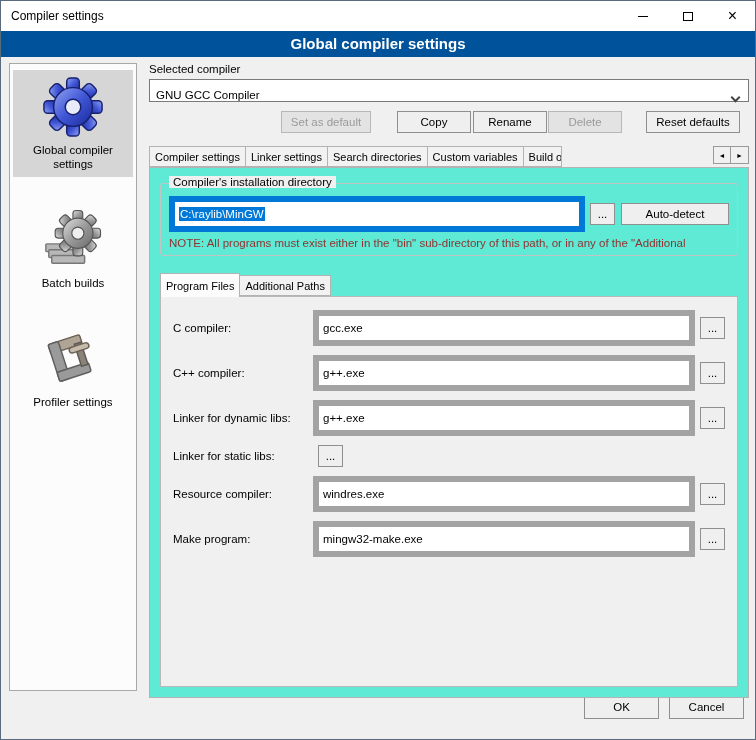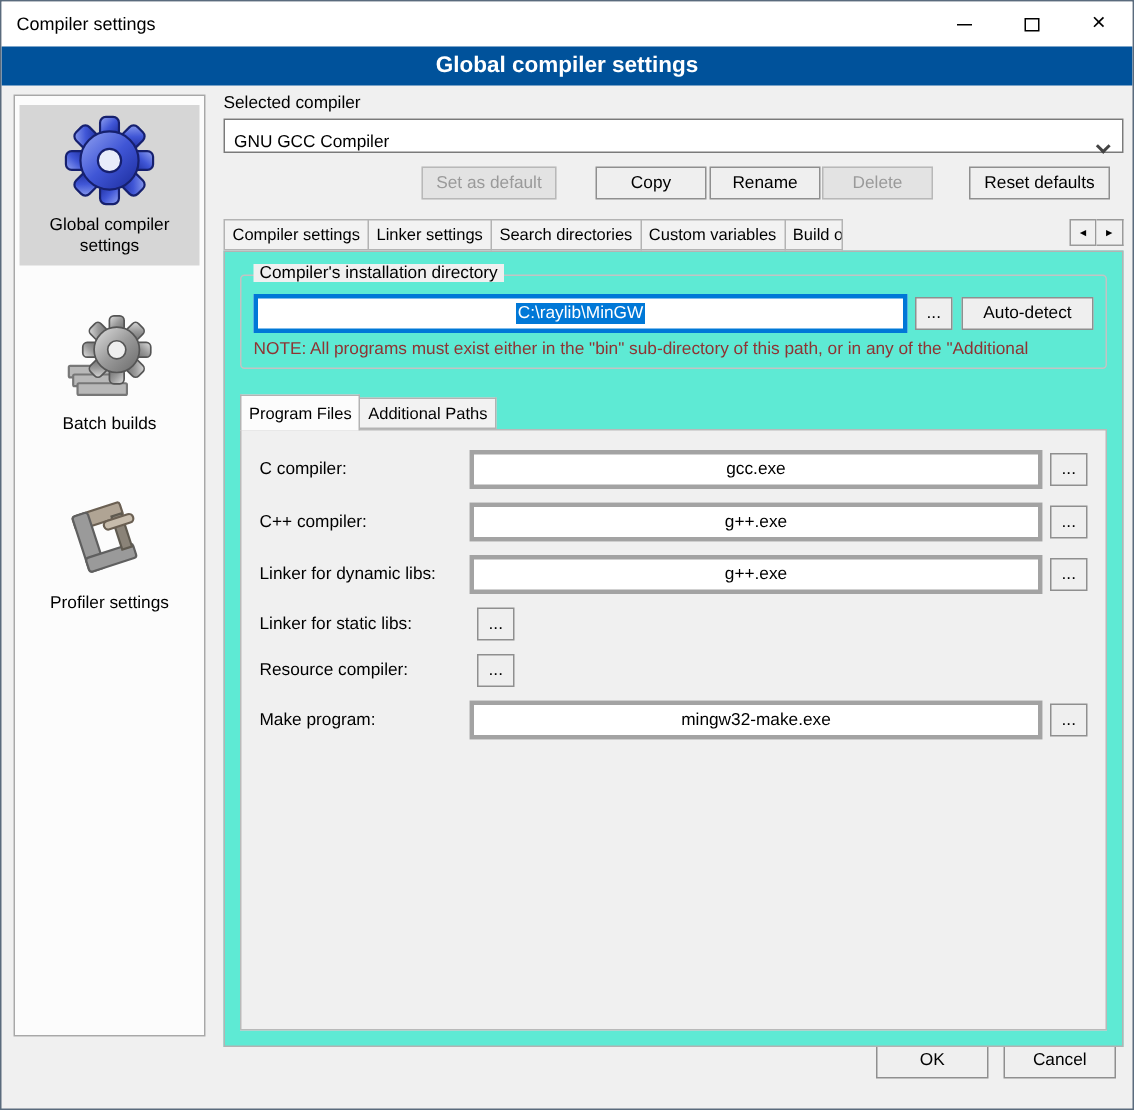--- a/index.html
+++ b/index.html
@@ -66,27 +66,27 @@
 
   .tabpanel { flex:1; border:1px solid #b3b3b3; background:#5eead4;
               padding:10px 10px 10px; display:flex; flex-direction:column; position:relative; z-index:1; }
 
   
   .groupbox { border:1px solid #c3c3c3; border-radius:3px; margin-top:5px;
               padding:12px 8px 6px; position:relative; }
   .group-title { position:absolute; top:-8px; left:8px; background:#f0f0f0; padding:0 4px;
                  font-size:11.5px; }
   .dir-row { display:flex; align-items:center; }
-  .text-input { height:26px; background:#fff; border:3px solid #a3a3a3; display:flex;
-                align-items:center; padding:0 4px; font-size:11.5px; overflow:hidden; white-space:nowrap;justify-content:center; }
+  .text-input { height:36px; background:#fff; border:6px solid #a3a3a3; display:flex;
+                align-items:center; padding:0 4px; font-size:11.5px; overflow:hidden; white-space:nowrap; }
   .text-input.focused { border-color:#0078d7; }
   .dir-row .text-input { flex:1; }
   .selection { background:#0078d7; color:#fff; padding:1px 1px; }
   .browse-btn { width:25px; margin-left:5px; flex-shrink:0; }
-  .autodetect { width:88px; margin-left:6px; flex-shrink:0; }
+  .autodetect { width:108px; margin-left:6px; flex-shrink:0; }
   .note { margin-top:5px; font-size:11.5px; color:#8f3333; white-space:nowrap; overflow:hidden; }
 
   
   .subtabs { display:flex; align-items:flex-end; margin-top:17px; position:relative; z-index:2; }
   .subpanel { flex:1; border:1px solid #b9b9b9; background:#f0f0f0; padding:13px 12px; }
 
   .form-row { display:flex; align-items:center; margin-bottom:9px; }
   .form-label { width:140px; flex-shrink:0; font-size:11.5px; }
   .form-row .text-input { flex:1; }
   .form-row .combo { flex:1; height:22px; margin-right:3px; }
@@ -264,20 +264,23 @@
         </div>
 
         <div class="form-row">
           <span class="form-label">Linker for static libs:</span>
           <button class="btn browse-btn">...</button>
         </div>
 
 
         <div class="form-row">
           <span class="form-label">Resource compiler:</span>
+          <div class="text-input">
+            <span>windres.exe</span>
+          </div>
           <button class="btn browse-btn">...</button>
         </div>
 
         <div class="form-row">
           <span class="form-label">Make program:</span>
           <div class="text-input">
             <span>mingw32-make.exe</span>
           </div>
           <button class="btn browse-btn">...</button>
         </div>

